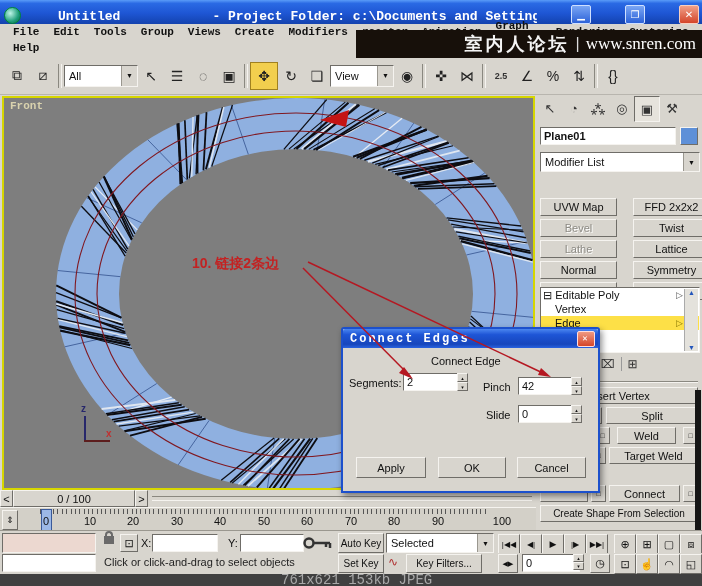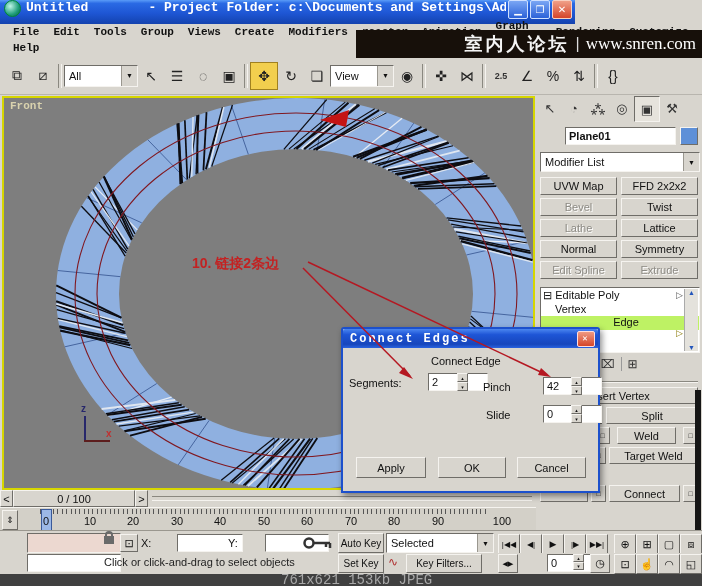--- a/index.html
+++ b/index.html
@@ -1,32 +1,32 @@
 <!DOCTYPE html>
 <html><head>
 <meta charset="utf-8">
 <style>
   html,body{margin:0;padding:0;background:#444;}
   #app{position:relative;width:702px;height:586px;overflow:hidden;
        font-family:"Liberation Sans",sans-serif;font-size:11px;color:#111;
        background:#d8d5ce;user-select:none;}
   .abs{position:absolute;}
   .mono{font-family:"Liberation Mono",monospace;}
-  .well{background:#fff;border:1px solid;border-color:#6f6d68 #f5f3ef #f5f3ef #6f6d68;margin-left:25px;}
+  .well{background:#fff;border:1px solid;border-color:#6f6d68 #f5f3ef #f5f3ef #6f6d68;}
   .btn{display:flex;align-items:center;justify-content:center;background:#d8d5ce;
        border:1px solid;border-color:#f5f3ef #6f6d68 #6f6d68 #f5f3ef;cursor:default;
        font-size:11px;white-space:nowrap;overflow:hidden;}
   .btn.dis{color:#8d8b85;text-shadow:1px 1px 0 #fff;}
   .ico{display:flex;align-items:center;justify-content:center;width:26px;height:26px;
        font-size:14px;color:#222;}
   .sep{width:2px;height:24px;border-left:1px solid #8a8880;border-right:1px solid #f5f3ef;margin:0 2px;}
   
-  #titlebar{left:0;top:0;width:575px;height:24px;
+  #titlebar{left:0;top:0;width:702px;height:24px;
     background:linear-gradient(180deg,#5a9cf8 0%,#2a6ae4 14%,#1e56d4 55%,#1342ae 100%);
-    display:flex;align-items:flex-start;color:#fff;}
+    display:flex;align-items:flex-end;color:#fff;gap:32px;}
   #appicon{width:15px;height:15px;border-radius:50%;margin:0 5px 0 4px;
     background:radial-gradient(circle at 35% 35%,#bff5e8,#1f9e7a 60%,#0c5c46);border:1px solid #083;}
   .tbtn{width:18px;height:17px;margin-left:2px;border-radius:2px;display:flex;align-items:center;
     justify-content:center;font-size:10px;color:#fff;border:1px solid #cfe0ff;
     background:linear-gradient(180deg,#7aa6f4,#2c62d8);}
   .tbtn.close{background:linear-gradient(180deg,#f0a088,#d4452a);border-color:#f8d0c0;}
   
   #menubar{left:0;top:24px;width:702px;height:33px;background:#d8d5ce;border-bottom:1px solid #b8b5ae;}
   .menurow{display:flex;gap:0;padding-left:6px;height:16px;align-items:center;}
   .menu-item{padding:0 7px;font-family:"Liberation Mono",monospace;font-size:11px;font-weight:bold;color:#111;}
@@ -52,25 +52,25 @@
   #axis .az{position:absolute;left:8px;top:6px;width:2px;height:26px;background:#27276b;}
   #axis .ax{position:absolute;left:8px;top:30px;width:26px;height:2px;background:#5c1d1d;}
   #axis .lz{position:absolute;left:5px;top:-7px;color:#27276b;font-size:10px;font-weight:bold;}
   #axis .lx{position:absolute;left:30px;top:18px;color:#c03030;font-size:10px;font-weight:bold;}
   
   #panel{left:537px;top:95px;width:165px;height:435px;background:#d8d5ce;}
   .tabs{position:absolute;left:1px;top:1px;display:flex;}
   .tab{width:24px;height:24px;display:flex;align-items:center;justify-content:center;font-size:13px;color:#333;}
   .tab.pressed{background:#e6e3dc;border:1px solid;border-color:#6f6d68 #f5f3ef #f5f3ef #6f6d68;}
   .prow{position:absolute;left:3px;width:158px;}
-  .modgrid{display:grid;grid-template-columns:77px 77px;grid-auto-rows:18px;gap:3px 4px;}
+  .modgrid{display:grid;grid-template-columns:77px 77px;grid-auto-rows:18px;gap:3px 16px;margin-top:21px;}
   .stack{background:#fff;border:1px solid;border-color:#6f6d68 #f5f3ef #f5f3ef #6f6d68;font-size:11px;}
   .srow{height:14px;display:flex;align-items:center;padding:0 2px;white-space:nowrap;}
   .srow .subicon{margin-left:auto;font-size:9px;color:#555;}
-  .srow.sel{background:#bef264;flex-direction:column;}
+  .srow.sel{background:#fde047;}
   .sbar{position:absolute;right:1px;top:1px;width:13px;bottom:1px;background:#e4e2dc;border-left:1px solid #aaa;
         display:flex;flex-direction:column;justify-content:space-between;align-items:center;font-size:7px;color:#2255bb;}
   .setbox{width:13px;height:15px;font-size:7px;}
   
   #dialog{left:341px;top:327px;width:255px;height:162px;z-index:40;
     border:2px solid #1c50cc;border-radius:3px 3px 0 0;background:#d8d5ce;box-shadow:2px 3px 6px rgba(0,0,0,.45);}
   #dlg-title{height:19px;display:flex;align-items:center;
     background:linear-gradient(180deg,#4b86f0 0%,#1e55d6 30%,#1746bc 80%,#2a63e0 100%);
     color:#fff;font-weight:bold;font-size:12px;letter-spacing:2px;padding-left:7px;border-radius:2px 2px 0 0;}
   #dlg-close{margin-left:auto;margin-right:3px;width:16px;height:14px;border-radius:2px;
@@ -397,20 +397,21 @@
         <div class="btn" style="width:46px;height:15px;"></div>
         <div class="btn setbox">□</div>
         <div class="btn" style="flex:1;height:15px;">Target Weld</div>
       </div>
       <div style="display:flex;gap:3px;margin-top:18px;">
         <div class="btn" style="width:46px;height:15px;"></div>
         <div class="btn setbox">□</div>
         <div class="btn" style="flex:1;height:15px;text-align:right;">Connect</div>
         <div class="btn setbox">□</div>
       </div>
+      <div class="btn" style="height:15px;font-size:10px;">Create Shape From Selection</div>
     </div>
     <div class="abs" style="left:158px;top:295px;width:6px;height:225px;background:#151515;"></div>
   </div>
 
   <div id="tslider" class="abs">
     <div class="btn" style="width:11px;height:15px;">&lt;</div>
     <div class="btn" style="width:120px;height:15px;">0 / 100</div>
     <div class="btn" style="width:11px;height:15px;">&gt;</div>
     <div style="flex:1;height:3px;margin:0 4px;border-top:1px solid #8a8880;border-bottom:1px solid #f5f3ef;"></div>
   </div>

